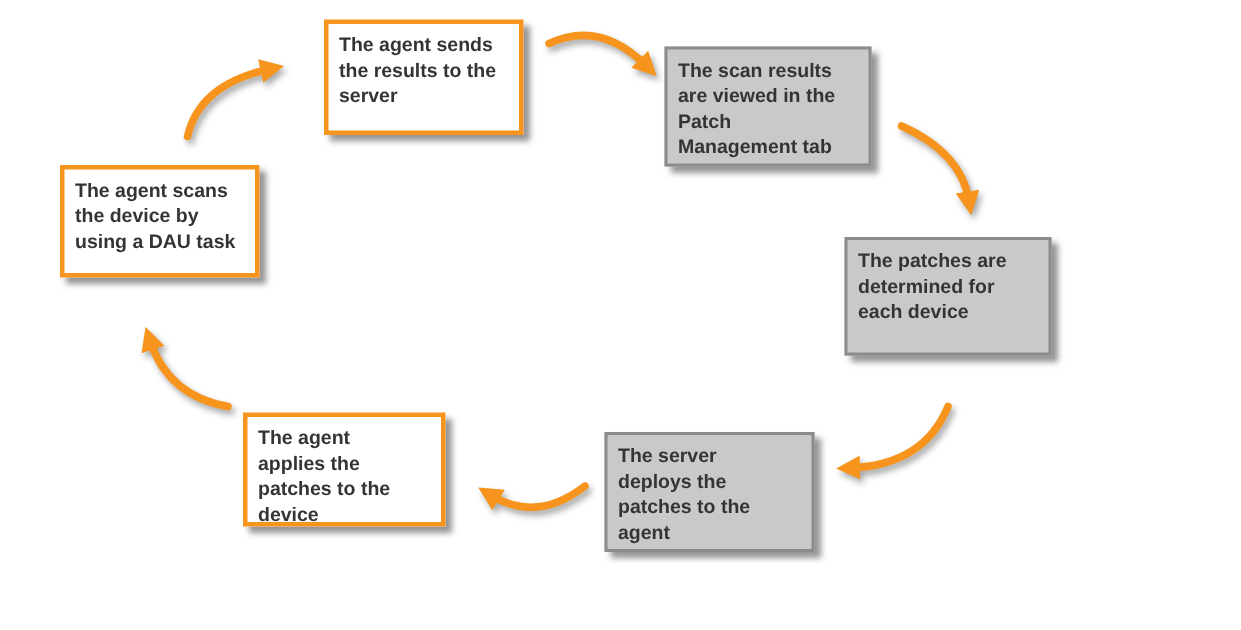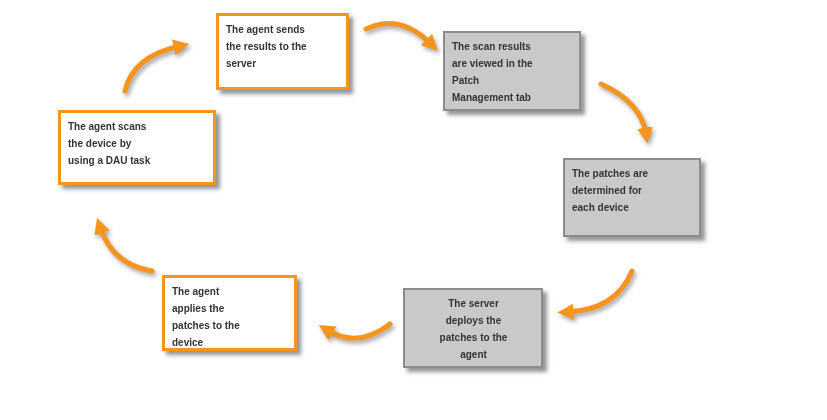--- a/index.html
+++ b/index.html
@@ -12,42 +12,42 @@
     width: 827px;
     height: 420px;
     background: #ffffff;
     font-family: "Liberation Sans", "DejaVu Sans", sans-serif;
     overflow: hidden;
   }
   .step-box {
     position: absolute;
     box-sizing: border-box;
     padding: 5px 6px 4px 7px;
-    font-size: 10px;
+    font-size: 13px;
     font-weight: bold;
     line-height: 17px;
     color: #343434;
     white-space: pre-line;
     box-shadow: 4px 4px 4px rgba(90,90,90,0.65);
   }
   .step-orange {
     background: #ffffff;
     border: 3px solid #F7941D;
   }
   .step-gray {
     background: #C9C9C9;
     border: 2px solid #8C8C8C;
   }
   
   .pos-agent-sends        { left: 216px; top: 13px;  width: 133px; height: 77px; }
   .pos-scan-results       { left: 443px; top: 31px;  width: 138px; height: 80px; }
   .pos-patches-determined { left: 563px; top: 158px; width: 138px; height: 79px; }
-  .pos-server-deploys     { left: 403px; top: 288px; width: 140px; height: 80px; text-align: center; }
+  .pos-server-deploys     { left: 403px; top: 288px; width: 140px; height: 80px; }
   .pos-agent-applies      { left: 162px; top: 275px; width: 135px; height: 76px; }
-  .pos-agent-scans        { left: 40px;  top: 110px; width: 158px; height: 75px; margin-left: 18px; }
+  .pos-agent-scans        { left: 40px;  top: 110px; width: 133px; height: 75px; }
 
   svg.arrow-layer {
     position: absolute;
     left: 0;
     top: 0;
     width: 827px;
     height: 420px;
     pointer-events: none;
   }
   .arrow {

